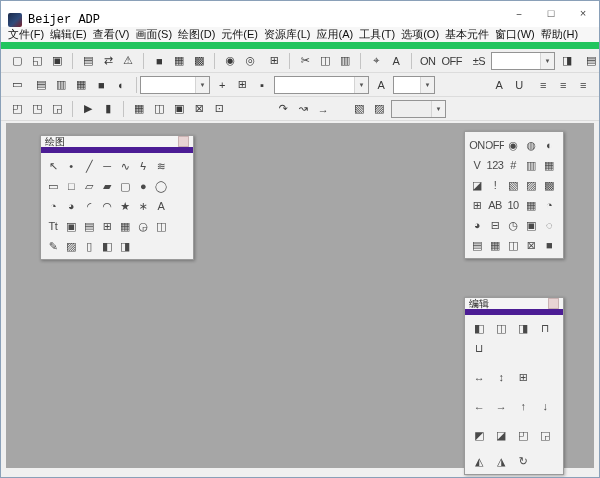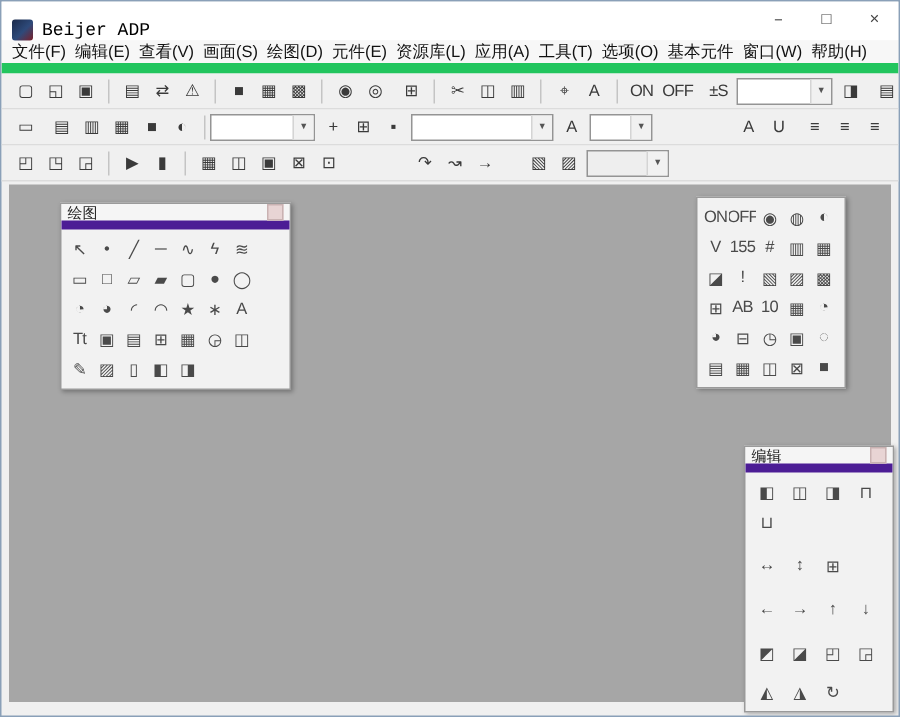--- a/index.html
+++ b/index.html
@@ -415,21 +415,21 @@
   <span class="tool">OFF</span>
 
   <span class="tool">◉</span>
 
   <span class="tool">◍</span>
 
   <span class="tool">◐</span>
 
   <span class="tool">V</span>
 
-  <span class="tool">155</span>
+  <span class="tool">123</span>
 
   <span class="tool">#</span>
 
   <span class="tool">▥</span>
 
   <span class="tool">▦</span>
 
   <span class="tool">◪</span>
 
   <span class="tool">!</span>
@@ -465,21 +465,21 @@
   <span class="tool">▦</span>
 
   <span class="tool">◫</span>
 
   <span class="tool">⊠</span>
 
   <span class="tool">■</span>
 </div>
     </div>
 
-    <div class="palette" style="left:458px; top:174px; width:100px;margin-left:32px;">
+    <div class="palette" style="left:458px; top:174px; width:100px;">
       <div class="palette-title">
         <span>编辑</span>
         <span class="palette-close"></span>
       </div>
       <div class="tool-grid cols4 pal-group">
   <span class="tool">◧</span>
 
   <span class="tool">◫</span>
 
   <span class="tool">◨</span>

